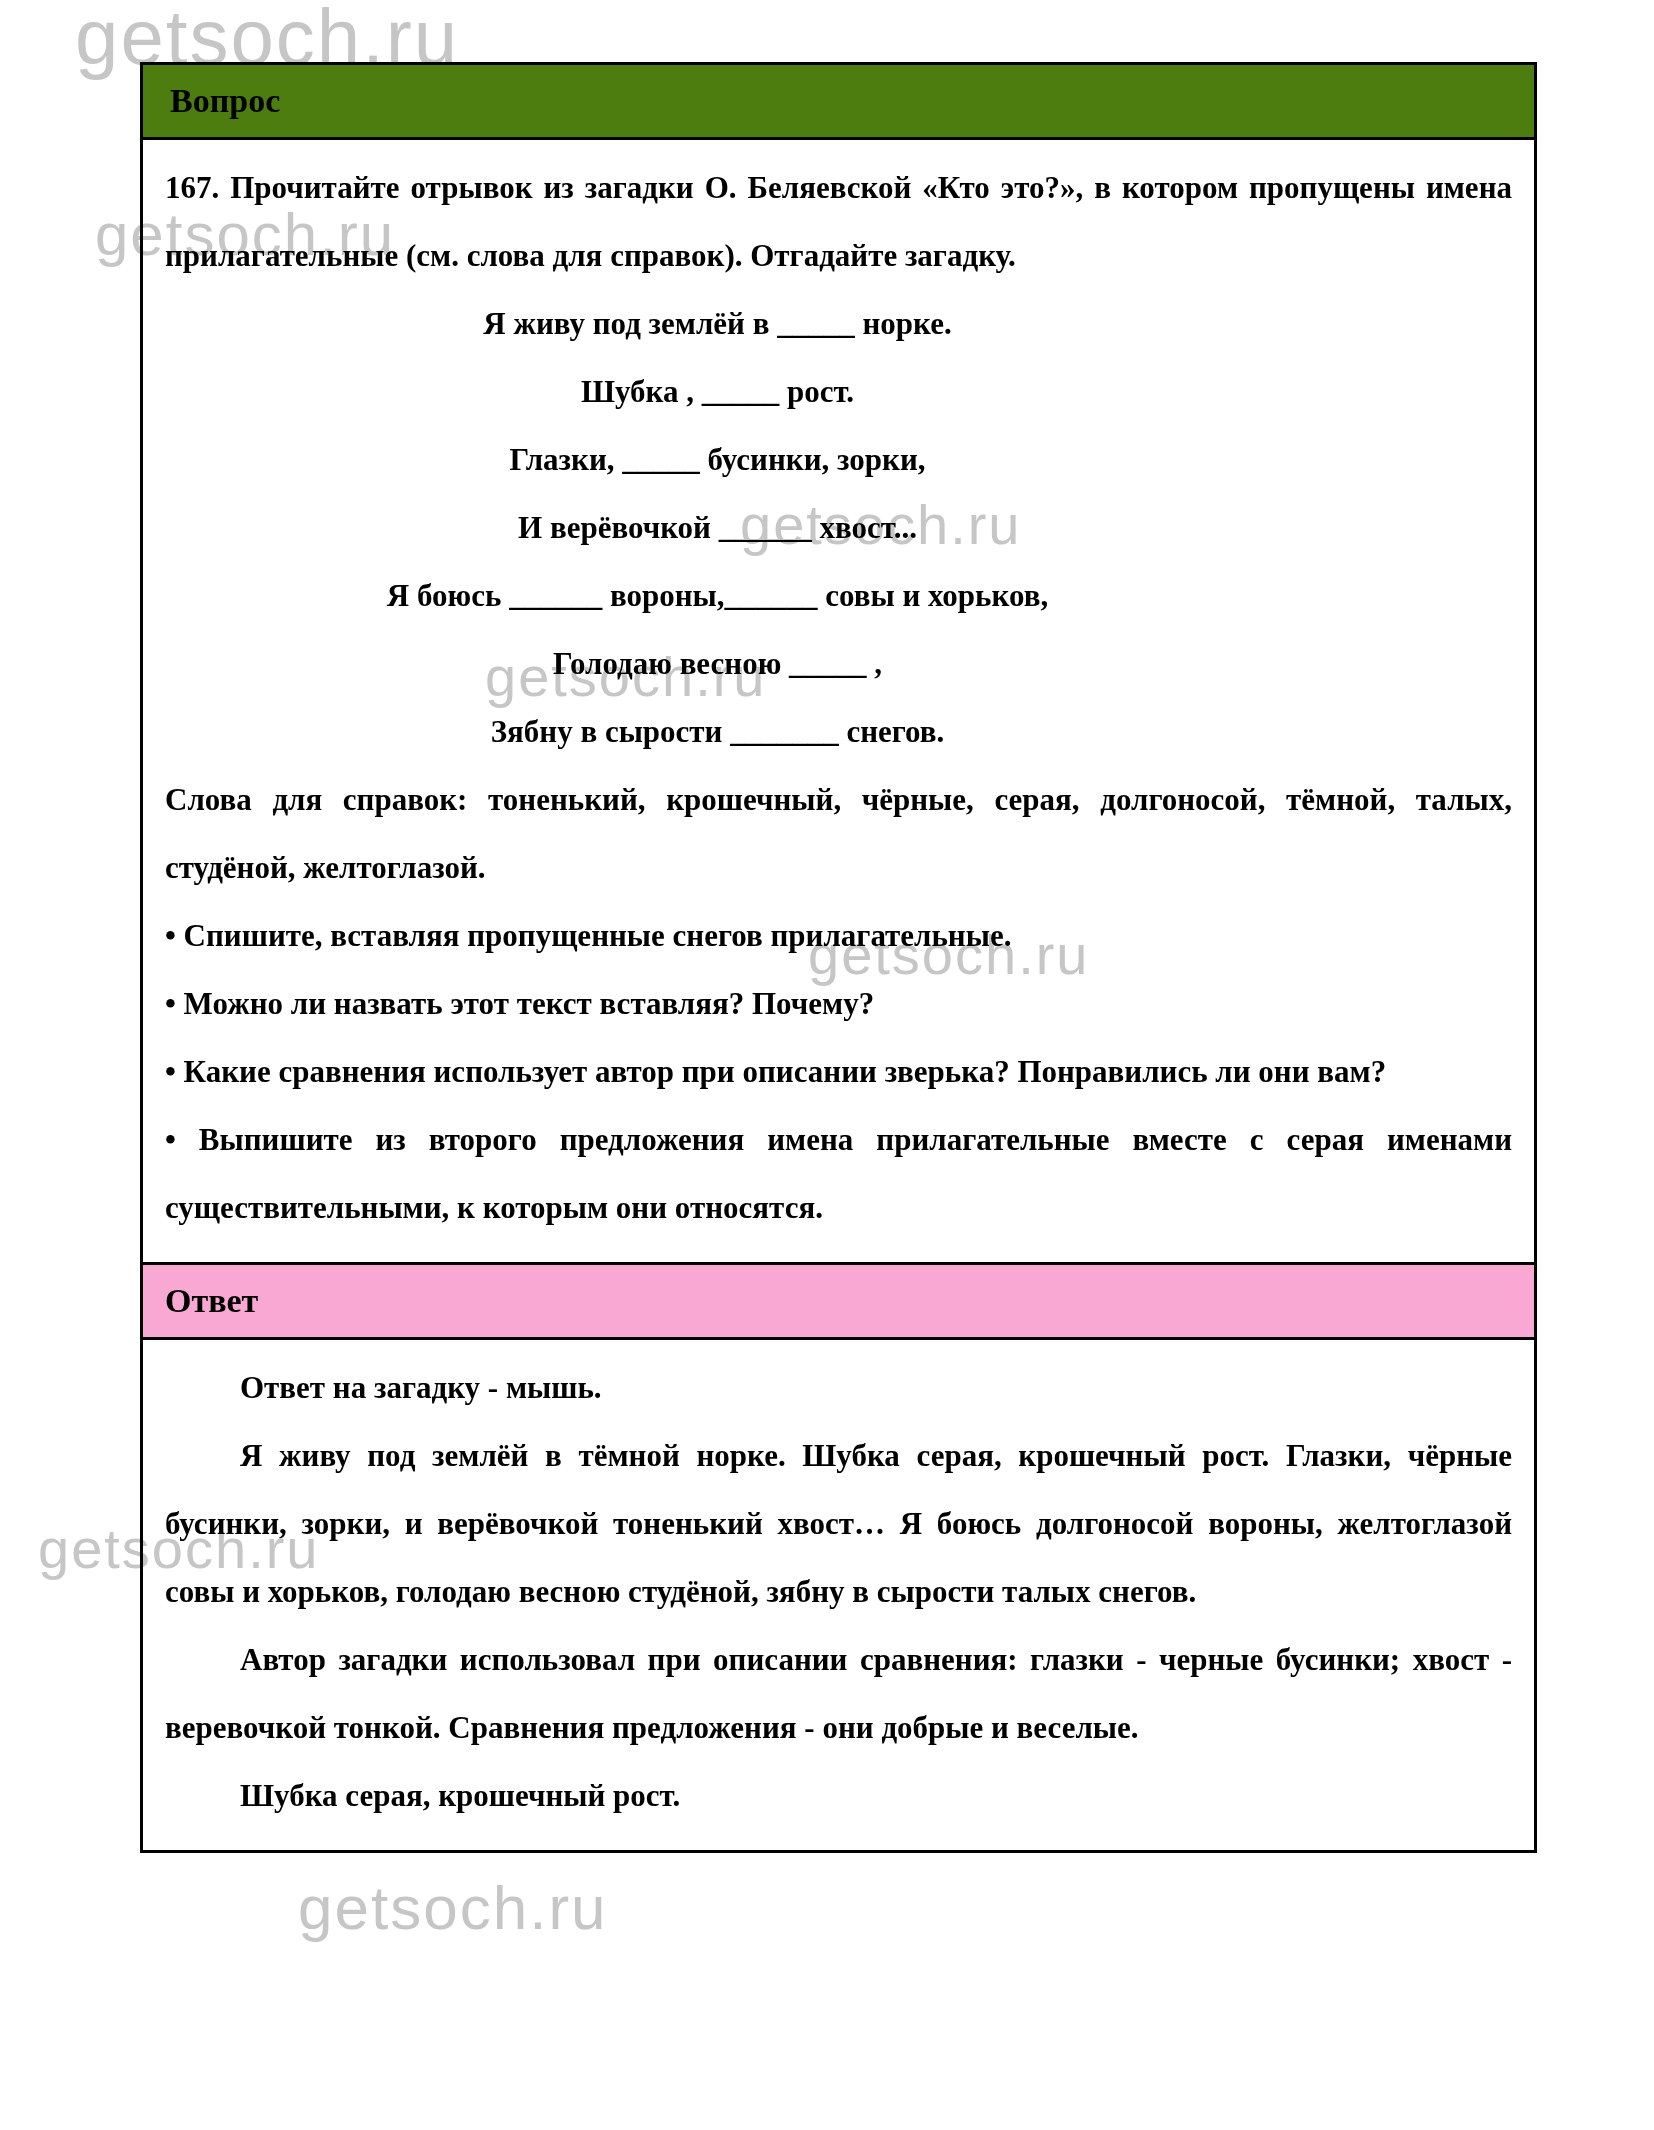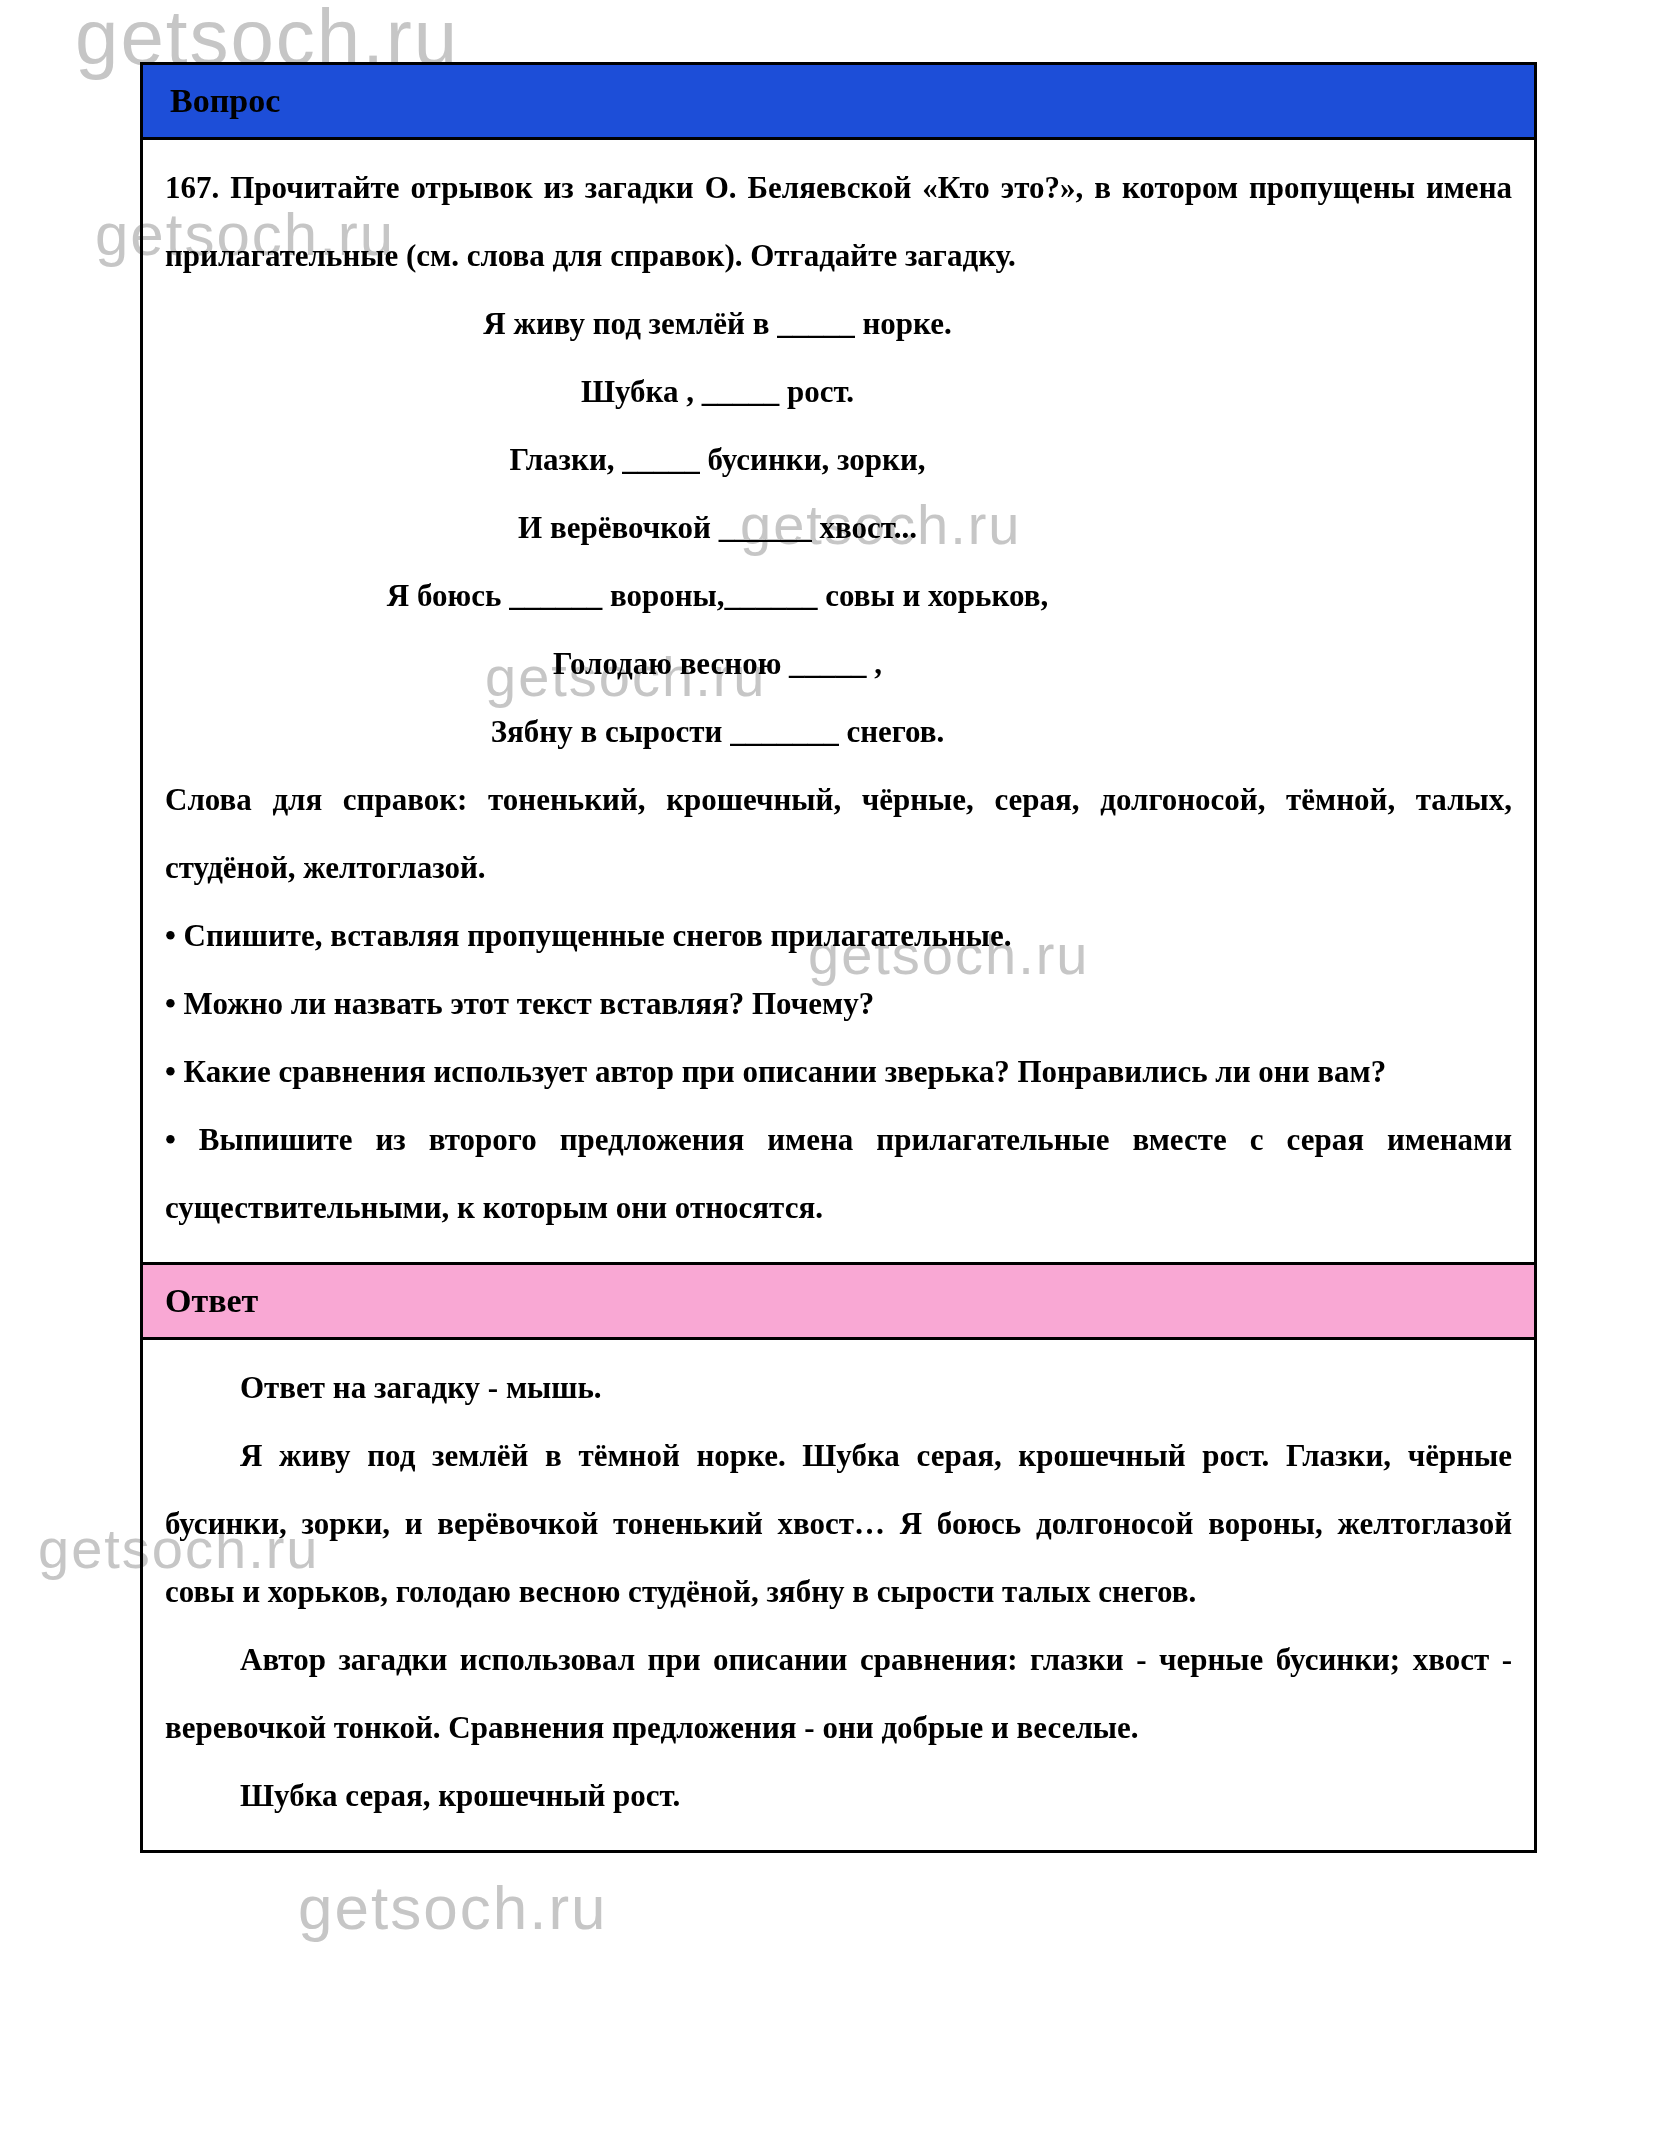--- a/index.html
+++ b/index.html
@@ -59,21 +59,21 @@
   .wm6 { left: 38px;  top: 1516px; font-size: 56px; }
   .wm7 { left: 298px; top: 1872px; font-size: 62px; }
 </style>
 </head>
 <body>
 
 <div class="page">
 
   <div class="doc-table" style="border-color: rgb(0, 0, 0);">
 
-    <div class="row header question-header" style="background-color: #1d4ed8; padding-left: 27px;">
+    <div class="row header question-header" style="background-color: #4d7c0f; padding-left: 27px;">
       <span>Вопрос</span>
     </div>
 
     <div class="row body question-body">
       <p>167. Прочитайте отрывок из загадки О. Беляевской «Кто это?», в котором пропущены имена прилагательные (см. слова для справок). Отгадайте загадку.</p>
 
       <div class="poem">
         <div class="poem-line">Я живу под землёй в _____ норке.</div>
         <div class="poem-line">Шубка , _____ рост.</div>
         <div class="poem-line">Глазки, _____ бусинки, зорки,</div>

